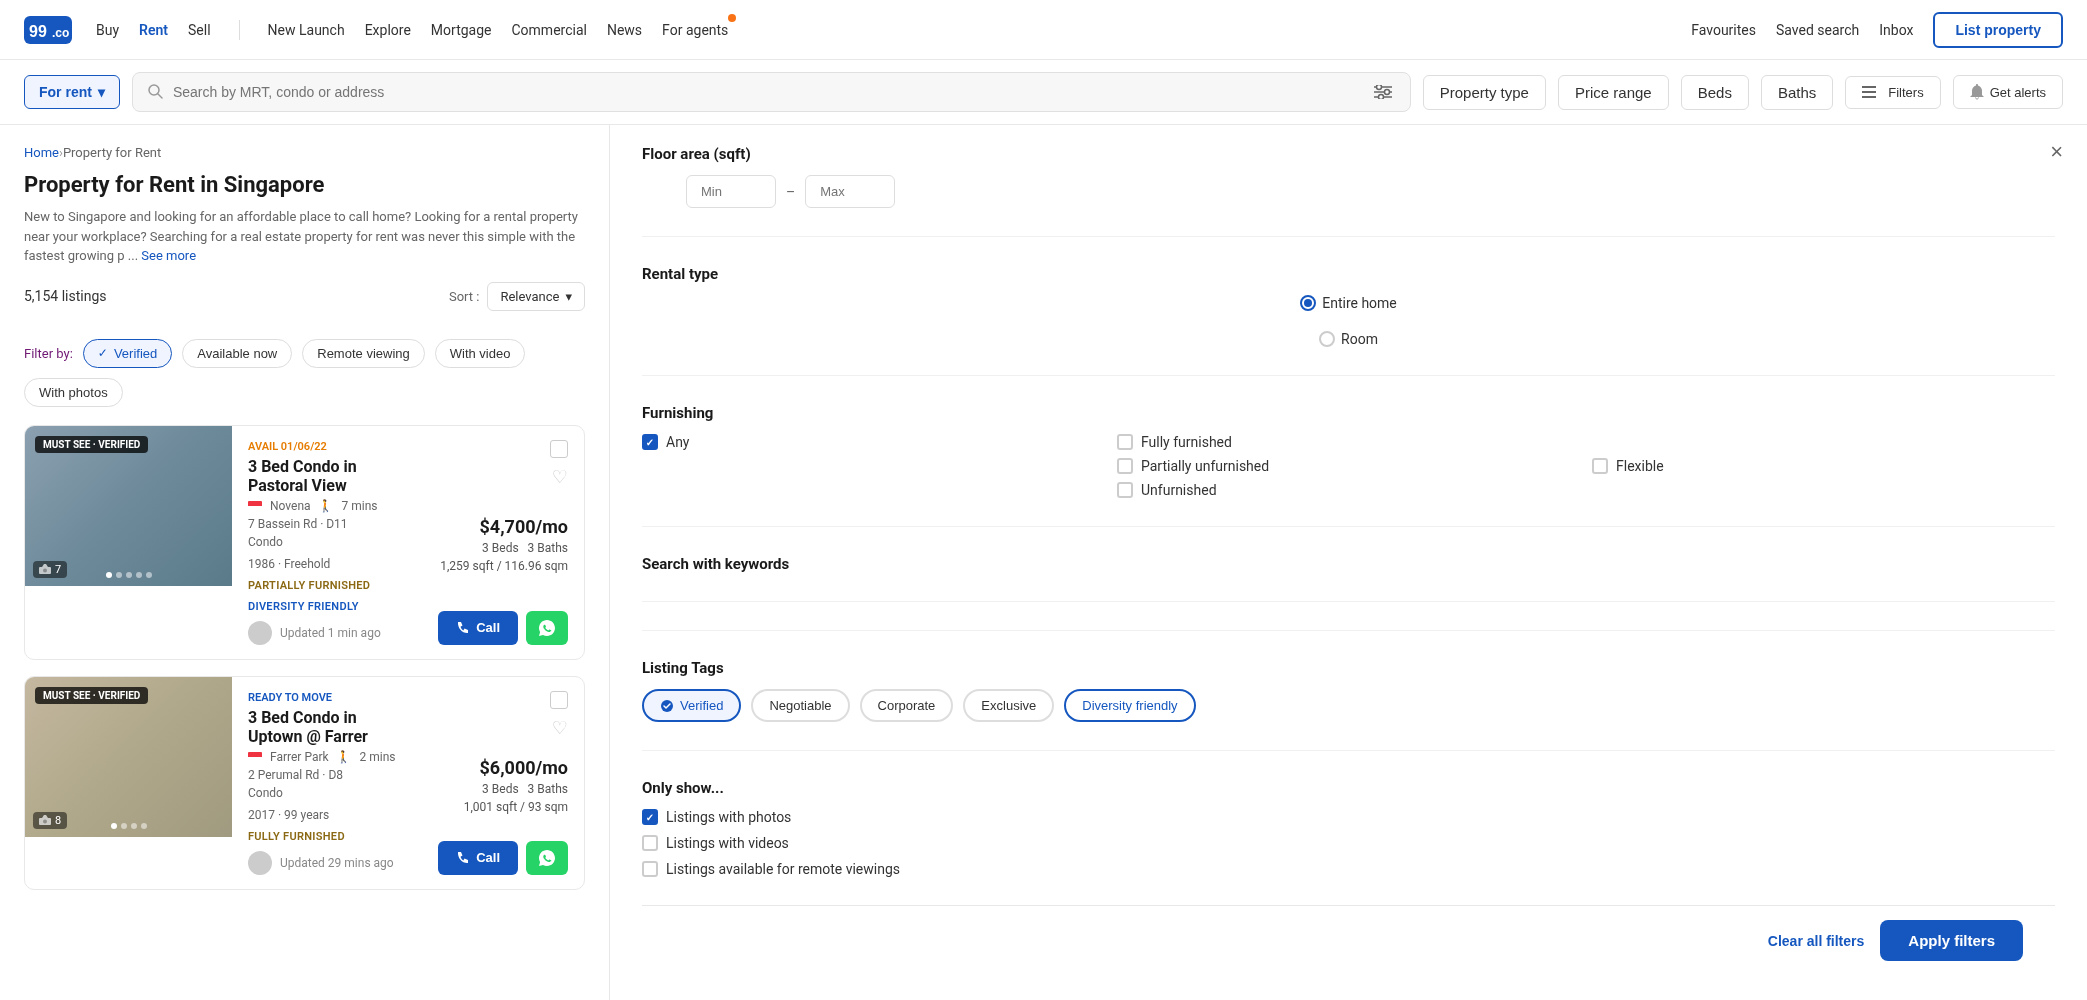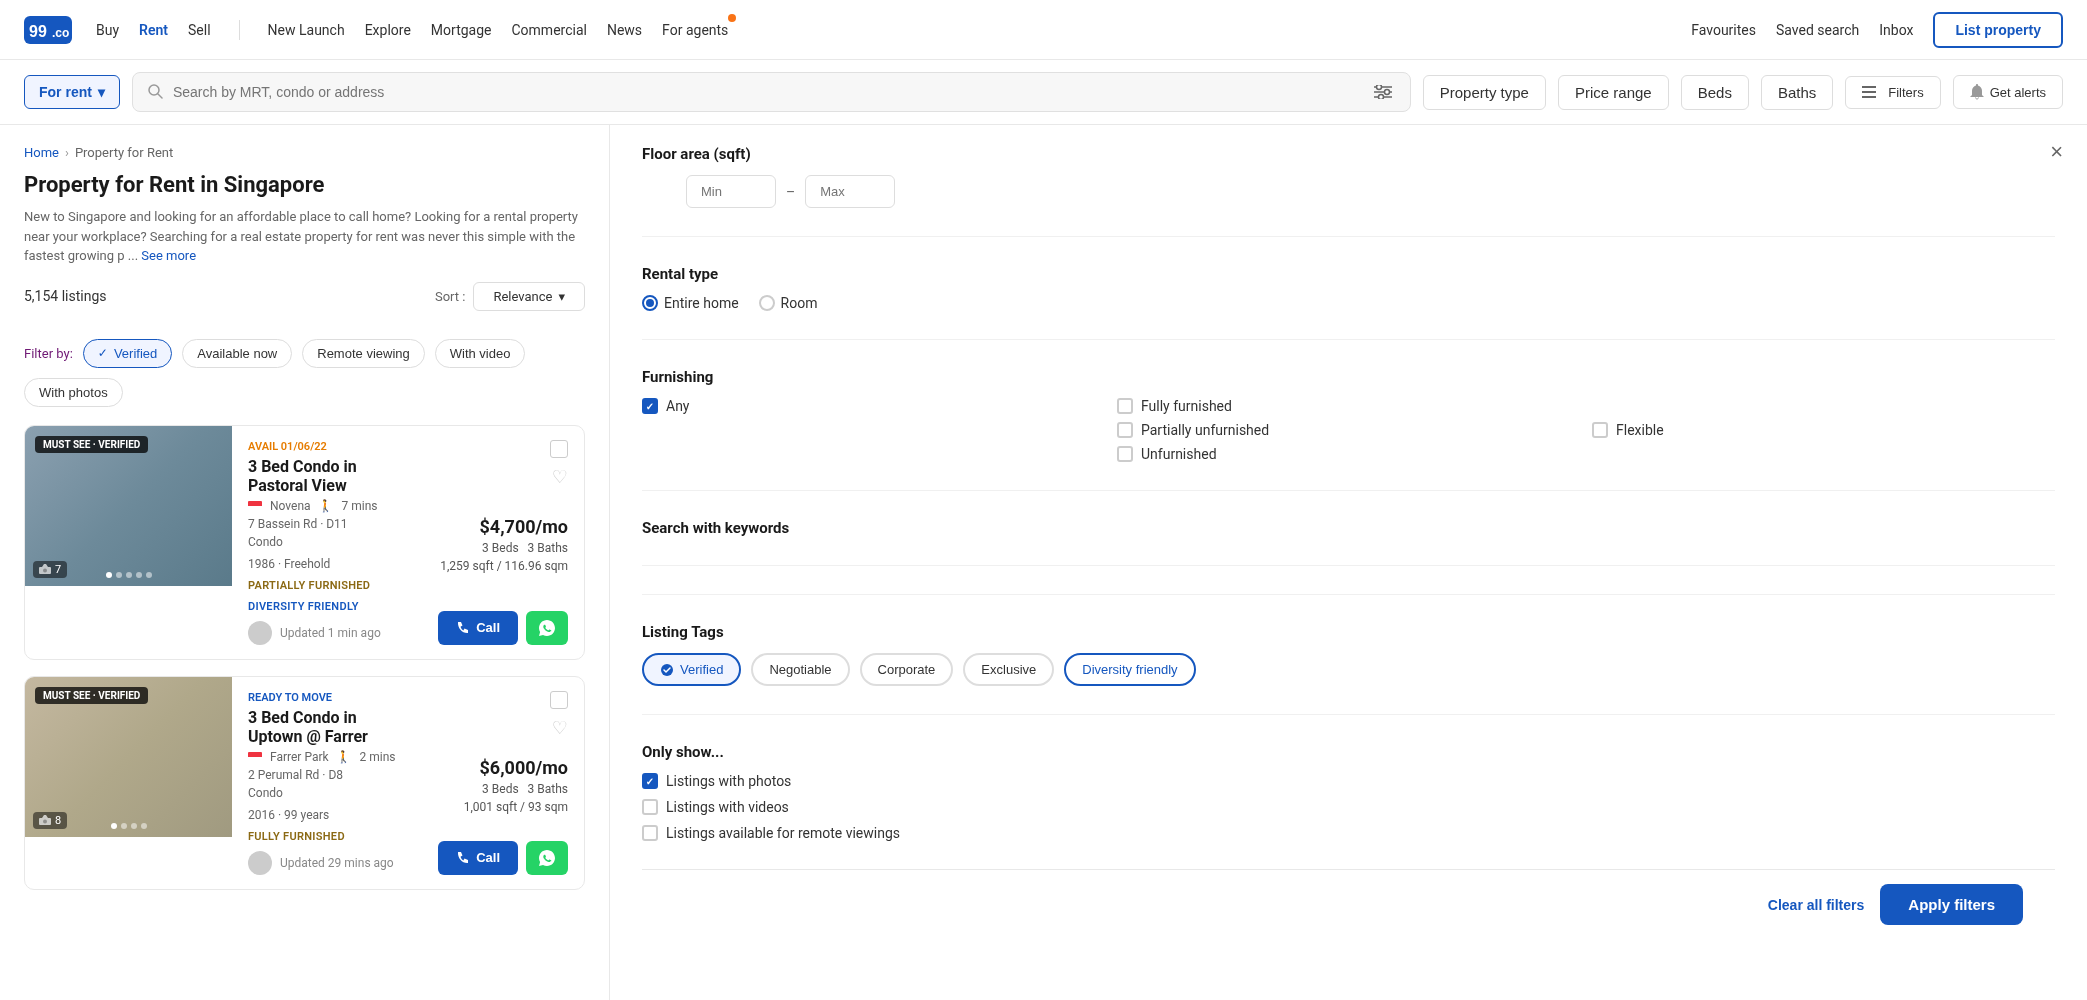--- a/index.html
+++ b/index.html
@@ -184,21 +184,20 @@
       background: #fff;
       overflow-y: auto;
       padding: 20px 32px;
       position: relative;
     }
 
     
     .breadcrumb {
       display: flex;
       align-items: center;
-      gap: 6px;
       font-size: 13px;
       color: #666;
       margin-bottom: 12px;
     }
     .breadcrumb a { color: #1557bf; text-decoration: none; }
     .breadcrumb-sep { color: #999; }
 
     
     .page-title {
       font-size: 22px;
@@ -226,21 +225,21 @@
       display: flex;
       align-items: center;
       justify-content: flex-end;
       margin-bottom: 14px;
       gap: 8px;
     }
     .sort-label { font-size: 13px; color: #666; }
     .sort-select {
       border: 1px solid #ddd;
       border-radius: 6px;
-      padding: 6px 19px;
+      padding: 6px 12px;
       font-size: 13px;
       color: #333;
       background: #fff;
       cursor: pointer;
       display: flex;
       align-items: center;
       gap: 6px;
     }
 
     
@@ -520,20 +519,21 @@
       color: #999;
       width: 90px;
       outline: none;
     }
     .floor-dash { color: #666; font-size: 14px; }
 
     .rental-type-row {
       display: flex;
       align-items: center;
       gap: 20px;
+      flex-direction: column;
     }
     .radio-option {
       display: flex;
       align-items: center;
       gap: 6px;
       cursor: pointer;
       font-size: 14px;
     }
     .radio-circle {
       width: 16px;
@@ -921,21 +921,21 @@
             <span class="loc-flag"></span>
             <span>Farrer Park</span>
             <span class="walk-icon">🚶</span>
             <span>2 mins</span>
           </div>
           <div class="listing-address">2 Perumal Rd · D8</div>
           <div class="listing-type-year">
             <span>Condo</span>
           </div>
           <div class="listing-type-year">
-            <span>2016 · 99 years</span>
+            <span>2017 · 99 years</span>
           </div>
           <div class="listing-tags-row">
             <span class="tag-furnished">FULLY FURNISHED</span>
           </div>
           <div class="agent-row">
             <div class="agent-avatar"></div>
             <span>Updated 29 mins ago</span>
           </div>
         </div>
         <div class="listing-price-col">

